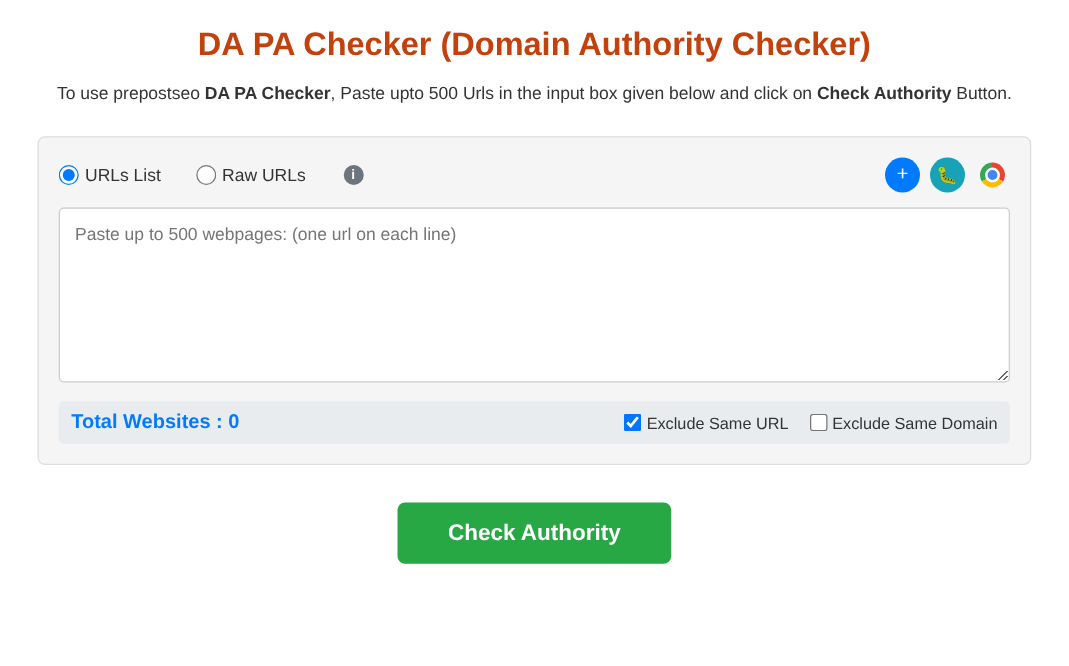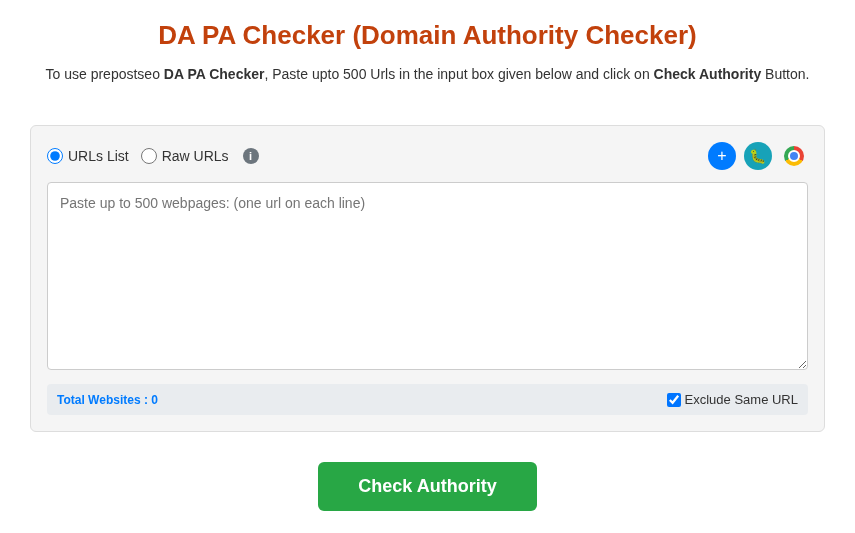--- a/index.html
+++ b/index.html
@@ -25,21 +25,21 @@
       font-weight: bold;
       text-align: center;
       margin-bottom: 12px;
       color: #c2410c;
     }
 
     .description {
       font-size: 14px;
       color: #333;
       max-width: 800px;
-      margin-bottom: 40px;
+      margin-bottom: 24px;
       line-height: 1.6;
     }
 
     .description strong {
       font-weight: bold;
     }
 
     .tool-container {
       width: 100%;
       max-width: 820px;
@@ -51,21 +51,21 @@
 
     .options-row {
       display: flex;
       align-items: center;
       justify-content: space-between;
       margin-bottom: 12px;
     }
 
     .radio-group {
       display: flex;
-      gap: 12px;
+      gap: 28px;
     }
 
     .radio-option {
       display: flex;
       align-items: center;
       gap: 5px;
       font-size: 14px;
       cursor: pointer;
     }
 
@@ -124,21 +124,21 @@
       color: #333;
       border: none;
     }
 
     .textarea-wrapper {
       width: 100%;
     }
 
     .url-textarea {
       width: 100%;
-      height: 188px;
+      height: 140px;
       border: 1px solid #ccc;
       border-radius: 4px;
       padding: 12px;
       font-size: 14px;
       color: #999;
       resize: vertical;
       background: #fff;
       outline: none;
       font-family: Arial, sans-serif;
     }
@@ -148,21 +148,21 @@
       align-items: center;
       justify-content: space-between;
       margin-top: 10px;
       padding: 8px 4px;
       background: #e9ecef;
       border-radius: 4px;
       padding: 8px 10px;
     }
 
     .total-websites {
-      font-size: 12px;
+      font-size: 16px;
       font-weight: bold;
       color: #333;
     }
 
     .total-websites span {
       color: #007bff;
     }
 
     .checkbox-group {
       display: flex;
@@ -268,18 +268,22 @@
 
   <div class="footer-row">
     <div class="total-websites">
       <span>Total Websites :</span> <span style="color:#007bff;">0</span>
     </div>
     <div class="checkbox-group">
       <label class="checkbox-option">
         <input type="checkbox" checked="" style="">
         <span>Exclude Same URL</span>
       </label>
+      <label class="checkbox-option">
+        <input type="checkbox" style="">
+        <span>Exclude Same Domain</span>
+      </label>
     </div>
   </div>
 
 </div>
 
 <button class="check-authority-btn">Check Authority</button>
 
 </body></html>

